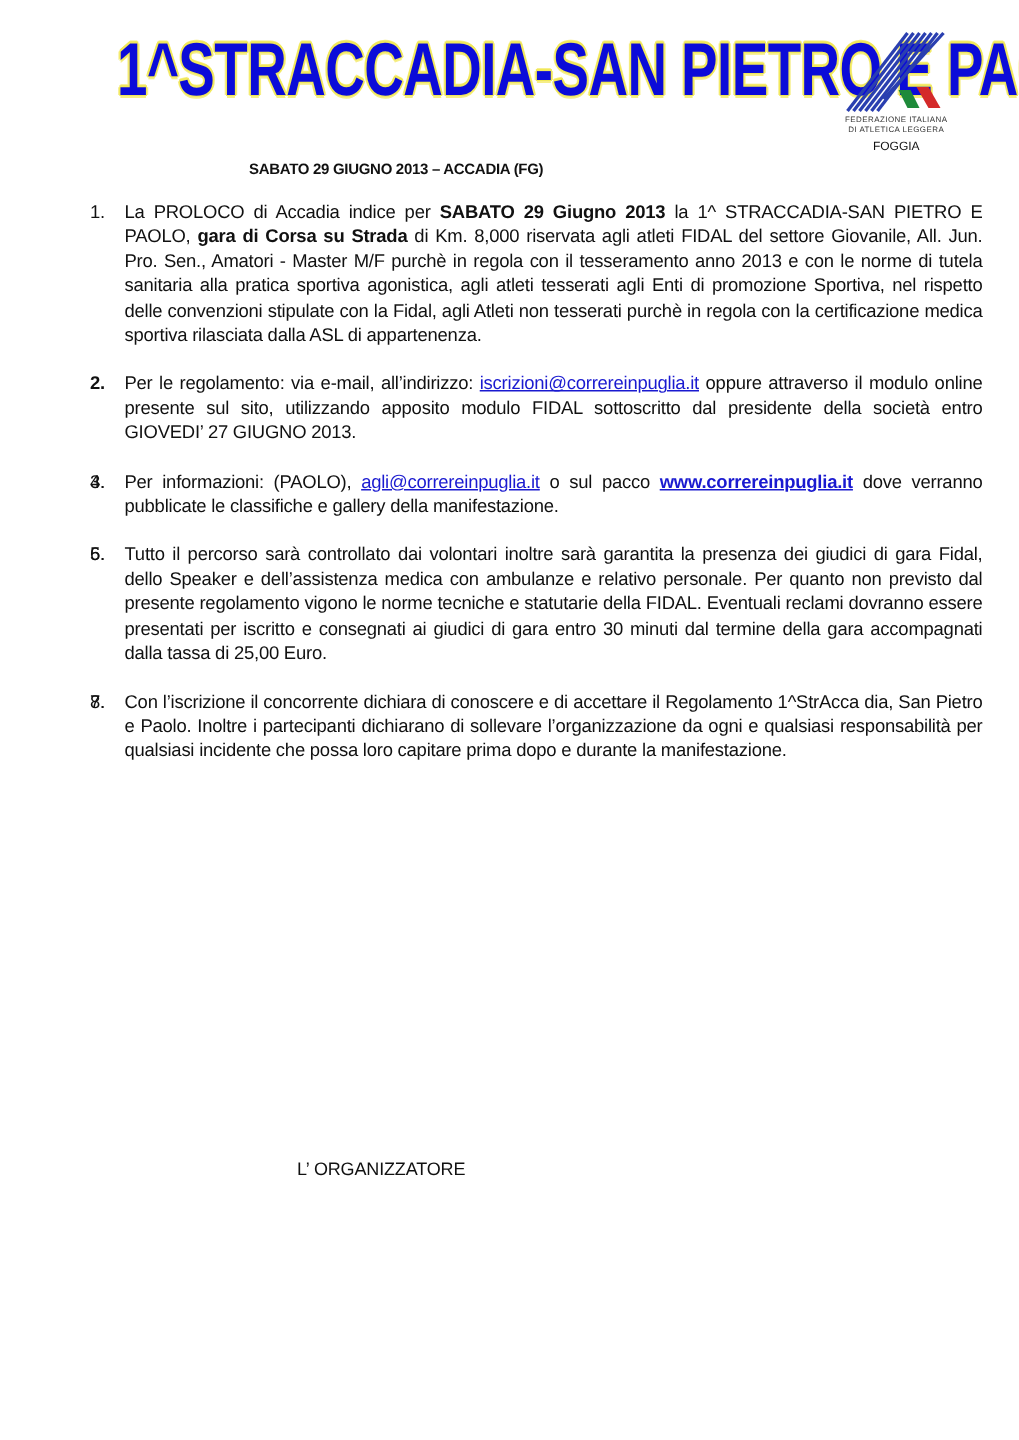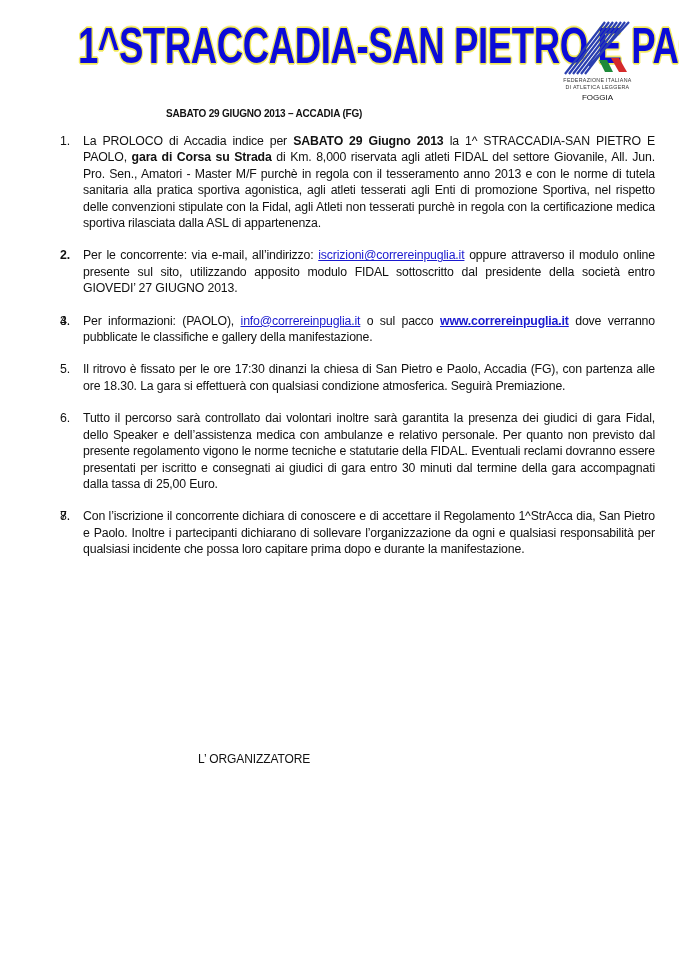--- a/index.html
+++ b/index.html
@@ -22,21 +22,21 @@
     .subtitle { position: absolute; left: 166px; top: 98px; font-size: 10px; font-weight: bold;
                 letter-spacing: -0.2px; margin-top: 10px; }
     .list { position: absolute; left: 60px; top: 133px; width: 595px; margin: 0; padding: 0; list-style: none; }
     .item { position: relative; padding-left: 23px; font-size: 12.3px; line-height: 16.4px;
             text-align: justify; margin-bottom: 16px; letter-spacing: -0.15px; }
     .num { position: absolute; left: 0; top: 0; }
     .num.bold { font-weight: bold; }
     b { font-weight: bold; }
     a.link { color: #1a1ad0; text-decoration: underline; margin-top: 16px; }
     a.link.bold { font-weight: bold; text-decoration: underline; }
-    .signature { position: absolute; left: 198px; top: 752px; font-size: 12px; letter-spacing: -0.1px; text-align: center; }
+    .signature { position: absolute; left: 198px; top: 772px; font-size: 12px; letter-spacing: -0.1px; text-align: center; }
   </style>
 </head>
 <body>
 
 <div class="title">1^STRACCADIA-SAN PIETRO E PAOLO</div>
 
 <div class="logo">
   <svg width="72" height="56" viewBox="0 0 72 56">
     <g stroke="#2a3fb0" stroke-width="2.2" fill="none">
       <line x1="44" y1="2" x2="4" y2="54"></line>
@@ -59,32 +59,31 @@
 
 <div class="subtitle">SABATO 29 GIUGNO 2013 – ACCADIA (FG)</div>
 
 <ol class="list">
   <li class="item">
     <span class="num">1.</span>
     <span>La PROLOCO di Accadia indice  per </span><b>SABATO 29 Giugno 2013</b><span> la 1^ STRACCADIA-SAN PIETRO E PAOLO, </span><b>gara di Corsa su Strada</b><span> di Km. 8,000 riservata agli atleti FIDAL del settore Giovanile, All. Jun. Pro. Sen., Amatori - Master M/F purchè in regola con il tesseramento anno 2013 e con le norme di tutela sanitaria alla pratica sportiva agonistica, agli atleti tesserati  agli Enti di promozione Sportiva, nel  rispetto delle convenzioni stipulate con la Fidal, agli Atleti non tesserati purchè in regola con la certificazione medica sportiva rilasciata dalla ASL di appartenenza.</span>
   </li>
   <li class="item">
     <span class="num bold">2.</span>
-    <span>Per le  concorrente: via e-mail, all’indirizzo: </span><a class="link">iscrizioni@correreinpuglia.it</a><span> oppure attraverso il modulo online presente sul sito, utilizzando apposito modulo  FIDAL sottoscritto dal presidente della società entro GIOVEDI’ 27 GIUGNO 2013.</span>
+    <span>Per le  regolamento: via e-mail, all’indirizzo: </span><a class="link">iscrizioni@correreinpuglia.it</a><span> oppure attraverso il modulo online presente sul sito, utilizzando apposito modulo  FIDAL sottoscritto dal presidente della società entro GIOVEDI’ 27 GIUGNO 2013.</span>
   </li>
   <li class="item">
     <span class="num">3.</span>
   </li>
   <li class="item">
     <span class="num">4.</span>
-    <span>Per informazioni: (PAOLO), </span><a class="link">info@correreinpuglia.it</a><span> o sul pacco </span><a class="link bold">www.correreinpuglia.it</a><span> dove verranno pubblicate le classifiche e gallery della manifestazione.</span>
+    <span>Per informazioni: (PAOLO), </span><a class="link">agli@correreinpuglia.it</a><span> o sul pacco </span><a class="link bold">www.correreinpuglia.it</a><span> dove verranno pubblicate le classifiche e gallery della manifestazione.</span>
   </li>
   <li class="item">
     <span class="num">5.</span>
-    <span>Il ritrovo è fissato per le ore 17:30 dinanzi la chiesa di San Pietro e Paolo, Accadia (FG), con partenza alle ore 18.30. La gara si effettuerà con qualsiasi condizione atmosferica. Seguirà Premiazione.</span>
   </li>
   <li class="item">
     <span class="num">6.</span>
     <span>Tutto il percorso sarà controllato  dai volontari inoltre sarà garantita la presenza dei giudici di gara Fidal, dello Speaker e dell’assistenza medica con ambulanze e relativo personale. Per quanto non previsto dal presente regolamento vigono le norme tecniche e statutarie della FIDAL. Eventuali reclami dovranno essere presentati per iscritto e consegnati ai giudici di gara entro 30 minuti dal termine della gara accompagnati dalla tassa di 25,00 Euro.</span>
   </li>
   <li class="item">
     <span class="num">7.</span>
   </li>
   <li class="item">
     <span class="num">8.</span>

